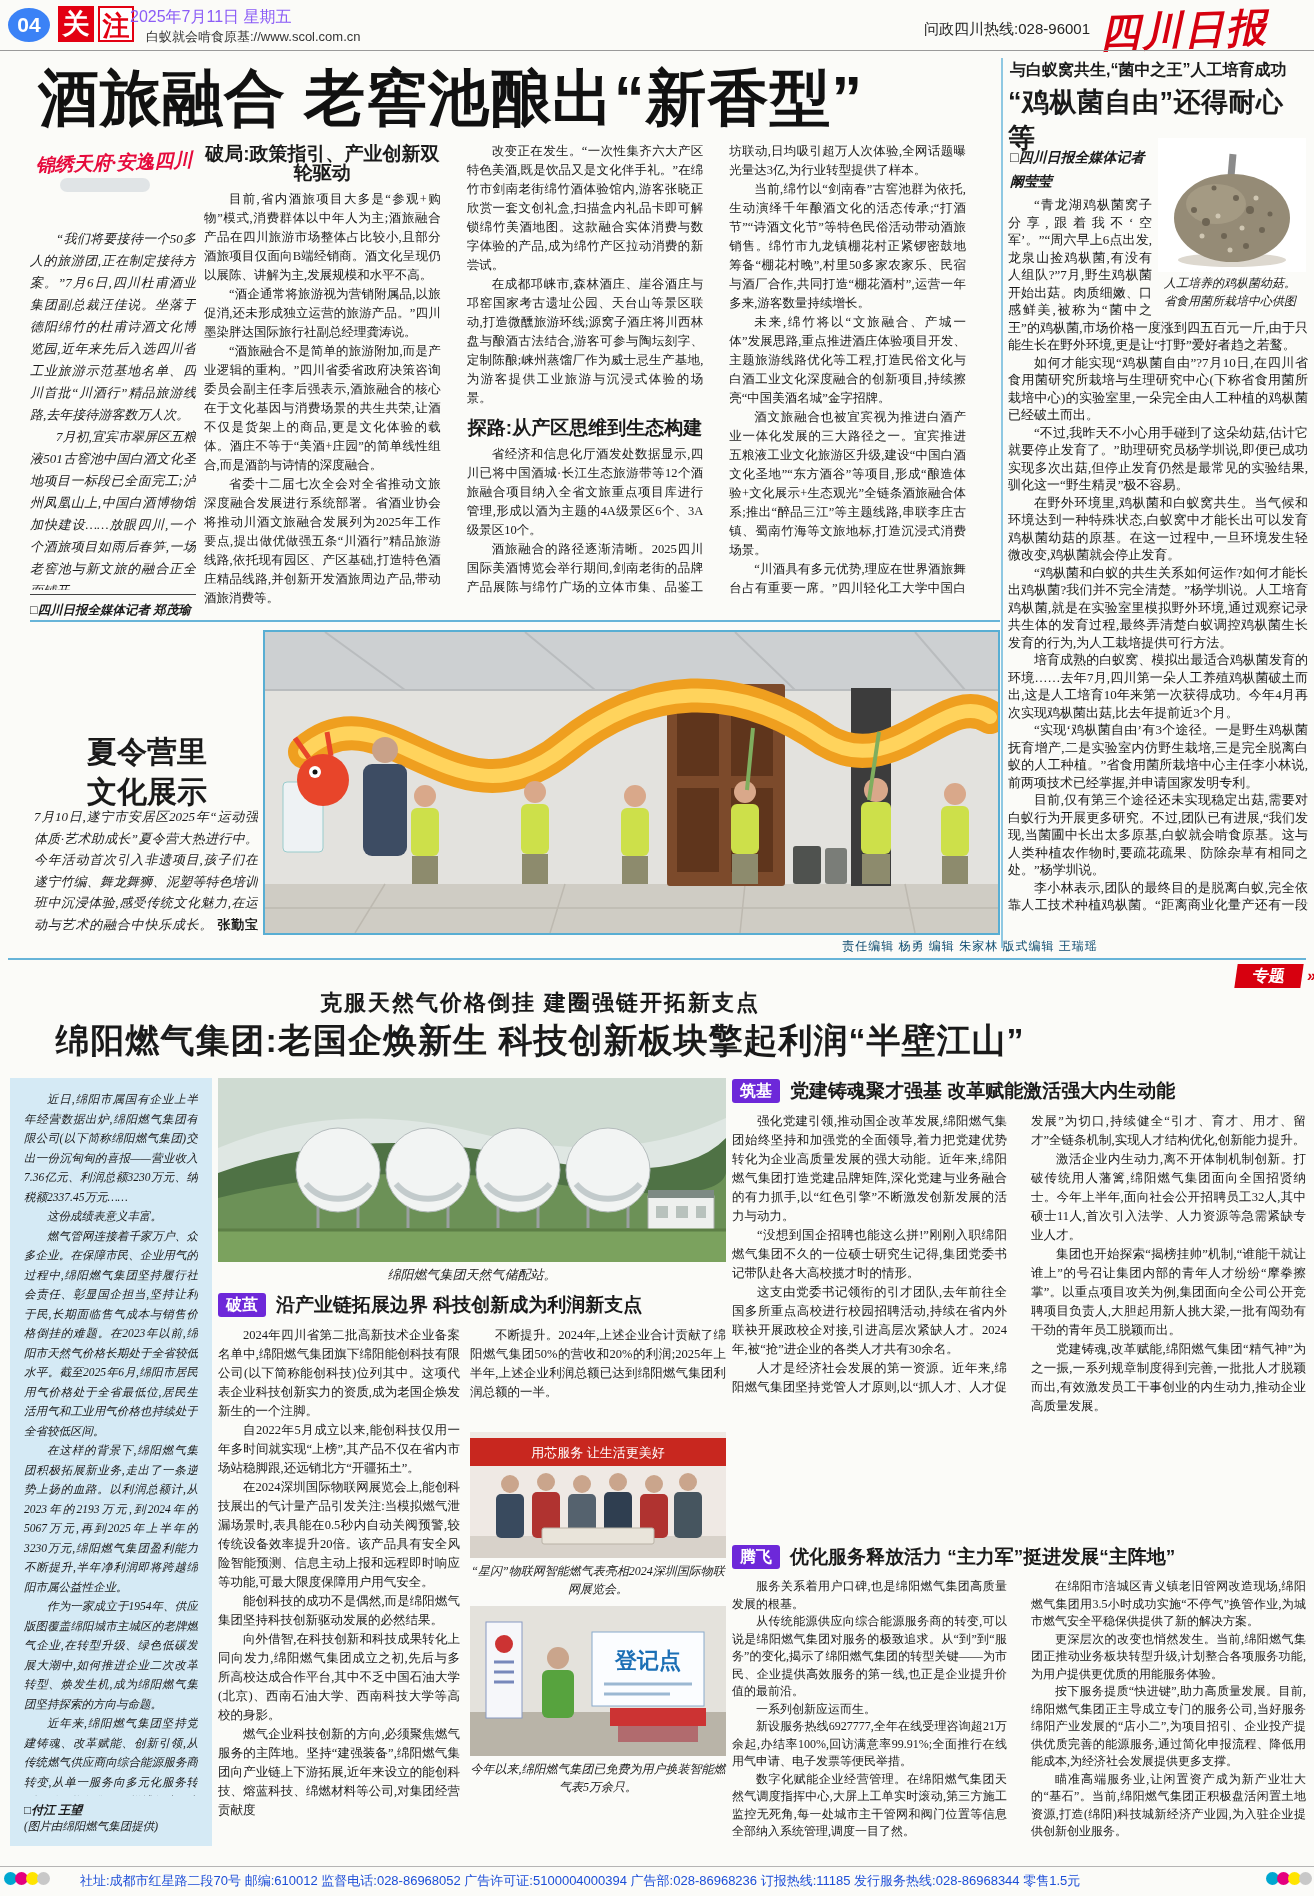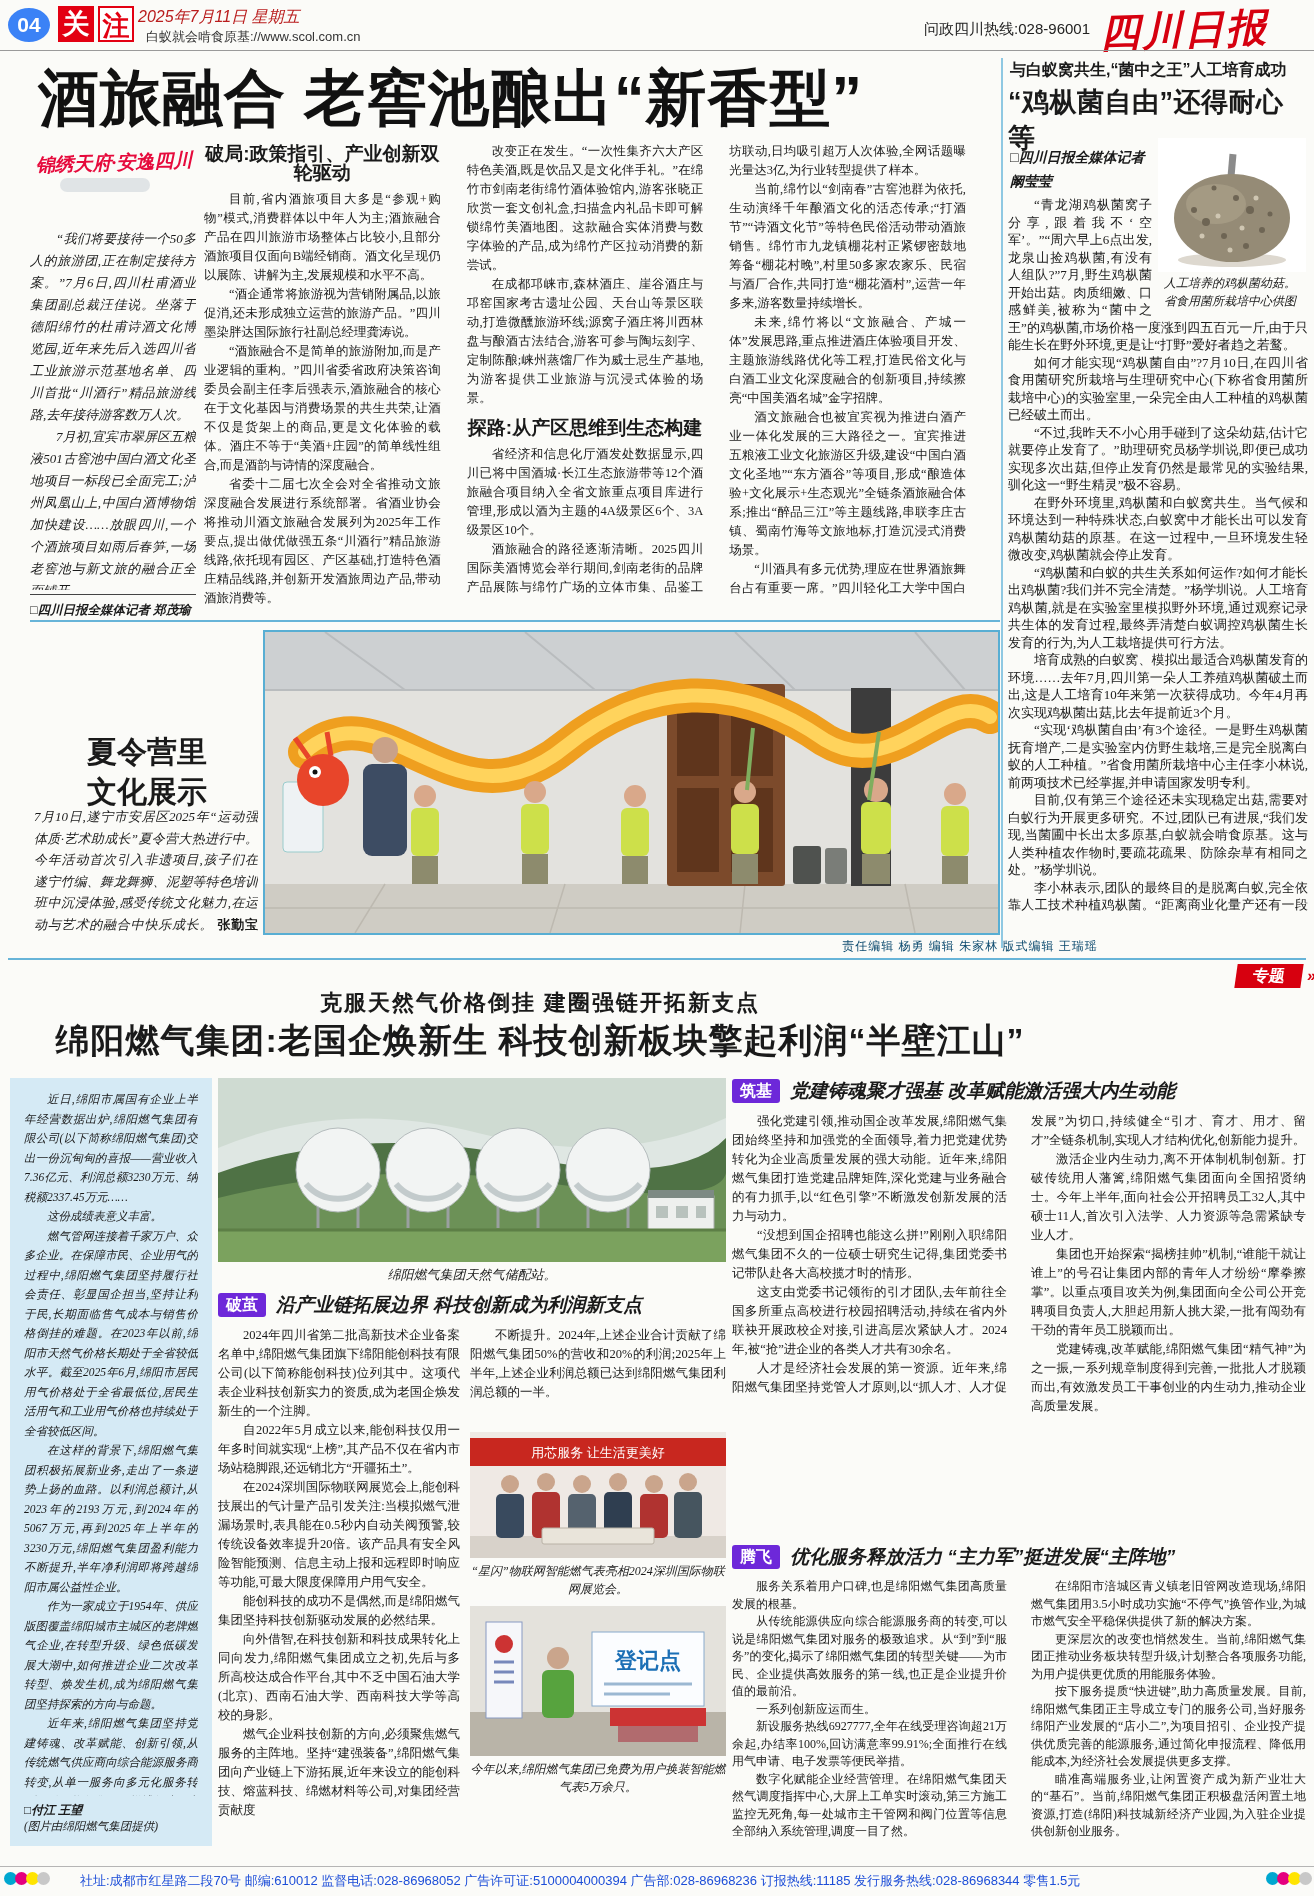--- a/index.html
+++ b/index.html
@@ -10,21 +10,21 @@
   .kaiti{font-style:italic;}
   .just{text-align:justify;}
   .clip{overflow:hidden;}
   p{margin:0;text-indent:2em;}
   
   .ed-badge{left:8px;top:8px;width:42px;height:34px;background:#3b82f6;border-radius:50%;
             color:#fff;font-weight:bold;font-size:21px;line-height:34px;text-align:center;}
   .gz-box{top:6px;width:36px;height:36px;font-size:27px;font-weight:bold;line-height:36px;text-align:center;}
   .gz1{left:58px;background:#e30012;color:#fff;}
   .gz2{left:98px;background:#fff;color:#e30012;border:2px solid #e30012;box-sizing:border-box;}
-  .dateline{left:138px;top:7px;font-size:16px;color:#b91c1c;font-style:italic;}
+  .dateline{left:130px;top:7px;font-size:16px;color:#8b5cf6;}
   .siteline{left:146px;top:28px;font-size:13px;color:#333;}
   .hotline{left:830px;top:20px;width:260px;font-size:15px;color:#222;text-align:right;}
   .masthead{left:1100px;top:2px;width:210px;font-size:40px;font-weight:900;color:#d6000f;
             font-style:italic;letter-spacing:2px;transform:rotate(-2deg);}
   .hrule{left:0;top:50px;width:1314px;height:1px;background:#9a9a9a;}
   
   .headline-main{left:38px;top:58px;width:962px;font-size:61px;font-weight:900;letter-spacing:1px;color:#111;}
   .calligraphy{left:28px;top:150px;width:172px;font-size:19px;font-weight:bold;color:#e60a3c;
                font-style:italic;transform:rotate(-2deg);text-align:center;}
   .cloud{left:60px;top:178px;width:90px;height:14px;background:#cfd6da;border-radius:8px;opacity:.6;}
@@ -63,21 +63,21 @@
   .sidebar{left:10px;top:1078px;width:202px;height:768px;background:#d5eaf5;box-sizing:border-box;
            padding:12px 14px;display:flex;flex-direction:column;}
   .sidebar .paras{flex:1;overflow:hidden;font-size:11.5px;line-height:19.5px;}
   .sidebar .sb-byline{font-size:12px;font-weight:bold;margin-top:6px;}
   .sidebar .sb-credit{font-size:11.5px;}
   .gas-photo{left:218px;top:1078px;width:508px;height:184px;background:#dfe7e3;}
   .gas-caption{left:218px;top:1266px;width:508px;font-size:13px;text-align:center;}
   .sec-head{height:26px;display:flex;align-items:center;gap:10px;}
   .sec-badge{width:48px;height:24px;background:#6d28d9;color:#fff;font-size:16px;font-weight:bold;
              line-height:24px;text-align:center;border-radius:3px;flex:0 0 auto;}
-  .sec-title{font-size:19px;font-weight:bold;white-space:nowrap;font-style:italic;}
+  .sec-title{font-size:19px;font-weight:bold;white-space:nowrap;}
   .pj-head{left:218px;top:1292px;width:508px;}
   .pj-colA{left:218px;top:1326px;width:242px;height:520px;font-size:12.5px;line-height:19px;}
   .pj-colB{left:470px;top:1326px;width:256px;height:98px;font-size:12.5px;line-height:19px;}
   .pj-photo1{left:470px;top:1432px;width:256px;height:126px;background:#efe9e4;}
   .pj-cap1{left:470px;top:1562px;width:256px;font-size:12px;line-height:18px;text-align:center;}
   .pj-photo2{left:470px;top:1606px;width:256px;height:150px;background:#ec4899;}
   .pj-cap2{left:470px;top:1760px;width:256px;font-size:12px;line-height:18px;text-align:center;}
   .zj-head{left:732px;top:1078px;width:574px;}
   .zj-body{left:732px;top:1112px;width:574px;height:420px;column-count:2;column-gap:24px;
            font-size:12.5px;line-height:19px;}

